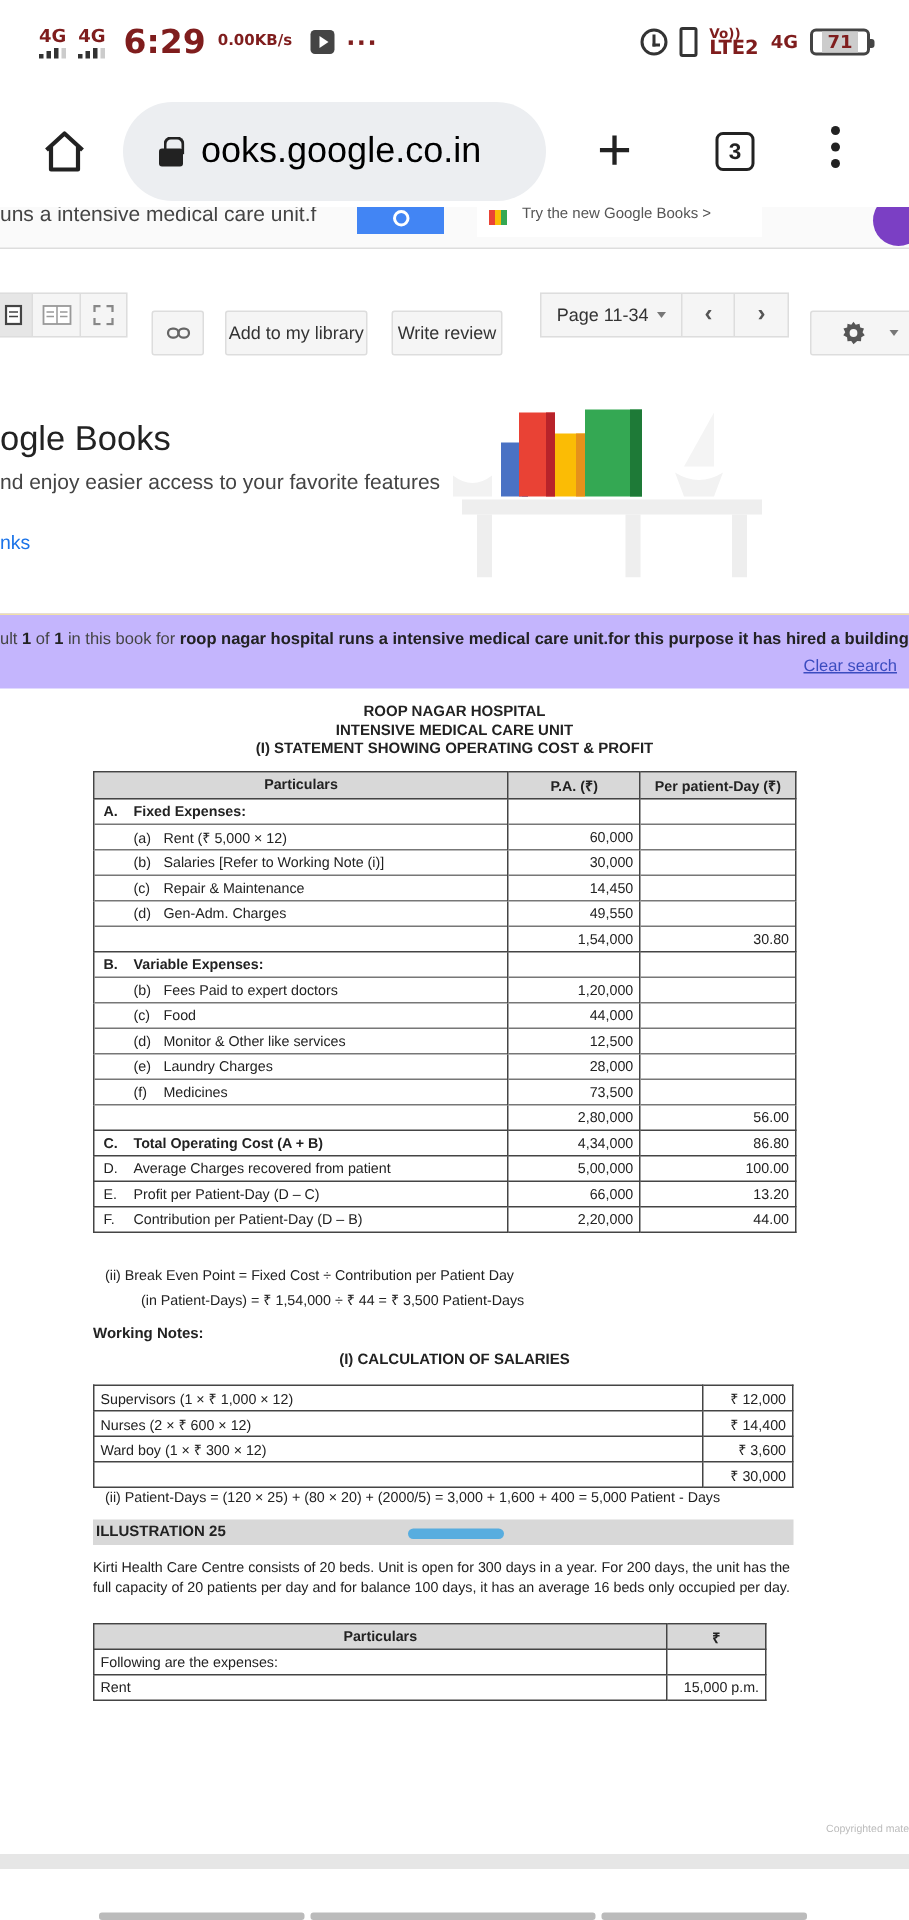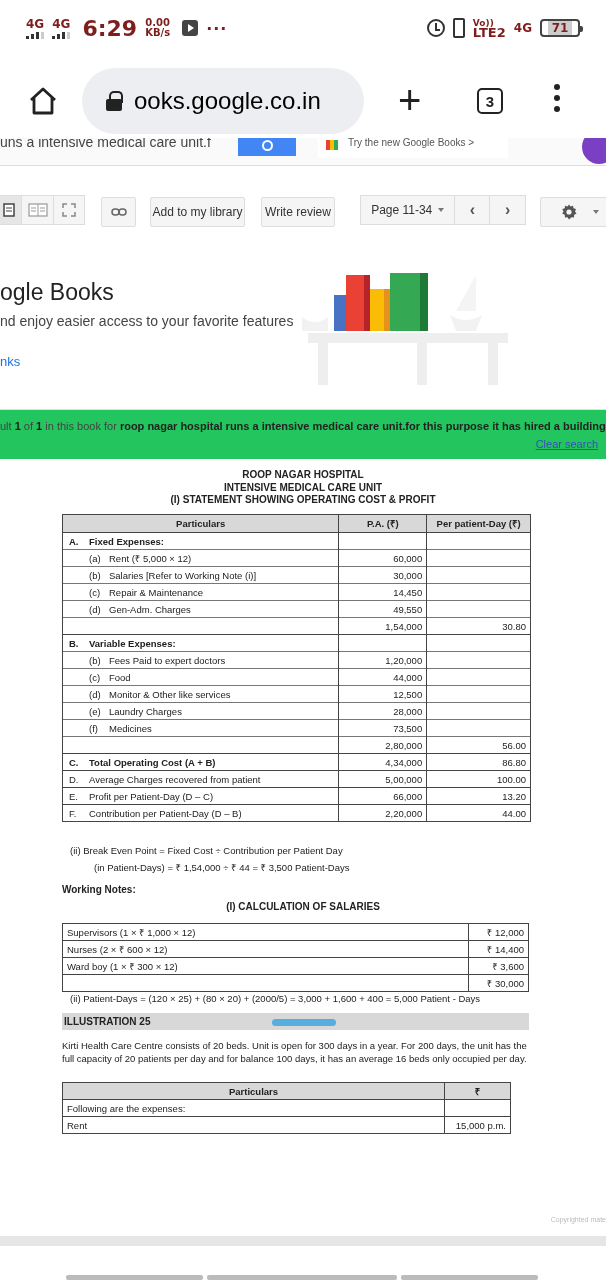--- a/index.html
+++ b/index.html
@@ -3,21 +3,21 @@
 <meta charset="utf-8">
 <style>
 *{box-sizing:border-box;margin:0;padding:0}
 body{width:606px;height:1280px;overflow:hidden;background:#fff;font-family:"Liberation Sans",sans-serif;color:#222;position:relative}
 .statusbar{position:absolute;top:0;left:0;width:606px;height:56px;display:flex;align-items:center;padding:0 26px;font-family:"DejaVu Sans",sans-serif;color:#7f1d1d}
 .sb-left{display:flex;align-items:center;gap:8px}
 .net{display:flex;flex-direction:column;align-items:center;font-size:12px;font-weight:bold;line-height:12px}
 .bars{display:flex;gap:2px;align-items:flex-end;height:7px;margin-top:2px}
 .bars i{display:block;width:3px;background:#333}
 .time{font-size:22px;font-weight:bold;margin-left:4px}
-.kbs{display:flex;flex-direction:column;font-size:10px;font-weight:bold;line-height:10px;text-align:center}
+.kbs{display:flex;flex-direction:row;font-size:10px;font-weight:bold;line-height:10px;text-align:center}
 .play{width:16px;height:16px;background:#444;border-radius:3px;position:relative;margin-left:4px}
 .play:after{content:"";position:absolute;left:6px;top:4px;border-left:6px solid #fff;border-top:4px solid transparent;border-bottom:4px solid transparent}
 .dots3{font-size:16px;font-weight:bold;letter-spacing:1px}
 .sb-right{margin-left:auto;display:flex;align-items:center;gap:8px}
 .alarm{width:18px;height:18px;border:2.5px solid #333;border-radius:50%;position:relative}
 .alarm:after{content:"";position:absolute;left:6px;top:2px;width:3px;height:6px;border-left:2px solid #333;border-bottom:2px solid #333}
 .vib{width:12px;height:20px;border:2.5px solid #333;border-radius:2px}
 .lte{display:flex;flex-direction:column;font-size:9px;font-weight:bold;line-height:10px}
 .lte b{font-size:13px}
 .g4{font-size:12px;font-weight:bold}
@@ -39,34 +39,34 @@
 
 .gb-header{position:absolute;top:138px;left:0;width:606px;height:28px;overflow:hidden;border-bottom:1px solid #ddd;background:#fafafa}
 .search-frag{position:absolute;left:0;top:-4px;font-size:14px;color:#444;white-space:nowrap}
 .search-btn{position:absolute;left:238px;top:0;width:58px;height:18px;background:#4285f4}
 .search-btn:after{content:"";position:absolute;left:24px;top:2px;width:7px;height:7px;border:2px solid #fff;border-radius:50%}
 .try-new{position:absolute;left:318px;top:0;width:190px;height:20px;background:#fff;font-size:10px;color:#555;padding-left:30px;line-height:10px;overflow:hidden}
 .try-new:before{content:"";position:absolute;left:8px;top:2px;width:12px;height:10px;background:linear-gradient(90deg,#ea4335 33%,#fbbc05 33%,#fbbc05 66%,#34a853 66%)}
 .avatar{position:absolute;left:582px;top:-8px;width:34px;height:34px;border-radius:50%;background:#7b3fc4}
 
 .toolbar{position:absolute;top:195px;left:0;width:606px;height:32px}
-.tb{position:absolute;top:2px;height:30px;border:1px solid #ddd;background:#f5f5f5;border-radius:2px;display:flex;align-items:center;justify-content:center;font-size:12px;color:#333}
+.tb{position:absolute;top:12px;height:30px;border:1px solid #ddd;background:#f5f5f5;border-radius:2px;display:flex;align-items:center;justify-content:center;font-size:12px;color:#333}
 .tb-grp{position:absolute;top:0;height:30px;border:1px solid #ddd;background:#f5f5f5;display:flex}
 .tb-grp > div{border-right:1px solid #ddd;height:100%;display:flex;align-items:center;justify-content:center}
 .tb-grp > div:last-child{border-right:none}
 .chev{font-size:16px;color:#555;font-weight:bold}
 .caret{display:inline-block;margin-left:6px;border-top:4px solid #777;border-left:3px solid transparent;border-right:3px solid transparent}
 
 .promo{position:absolute;top:265px;left:0;width:606px;height:120px}
 .promo-title{position:absolute;left:0;top:14px;font-size:23px;color:#222}
 .promo-sub{position:absolute;left:0;top:48px;font-size:14px;color:#444}
 .promo-link{position:absolute;left:0;top:89px;font-size:13px;color:#1a73e8}
 .shelf{position:absolute;left:280px;top:0;width:230px;height:120px}
 
-.banner{position:absolute;top:409px;left:0;width:606px;height:50px;background:#22c55e;border-top:1px solid #f0e0a8;font-size:11px;color:#444}
+.banner{position:absolute;top:409px;left:0;width:606px;height:50px;background:#c4b5fd;border-top:1px solid #f0e0a8;font-size:11px;color:#444}
 .banner-text{position:absolute;left:0;top:10px;white-space:nowrap}
 .banner-text b{color:#222;font-weight:bold}
 .clear-link{position:absolute;right:8px;top:28px;color:#3b4cc0;text-decoration:underline;font-size:11px}
 
 .page{position:absolute;top:460px;left:0;width:606px;height:760px;font-family:"Liberation Sans",sans-serif;color:#222}
 .doc-head{position:absolute;left:0;width:606px;text-align:center;font-size:10px;font-weight:bold;line-height:12.5px;top:9px}
 table{border-collapse:collapse;font-size:9.5px}
 .t1{position:absolute;left:62px;top:54px;width:469px}
 .t1 td,.t1 th{border-left:1.5px solid #444;border-right:1.5px solid #444;height:17px;padding:0 4px}
 .t1 th{background:#d8d8d8;border:1.5px solid #444;font-weight:bold;height:18px}

